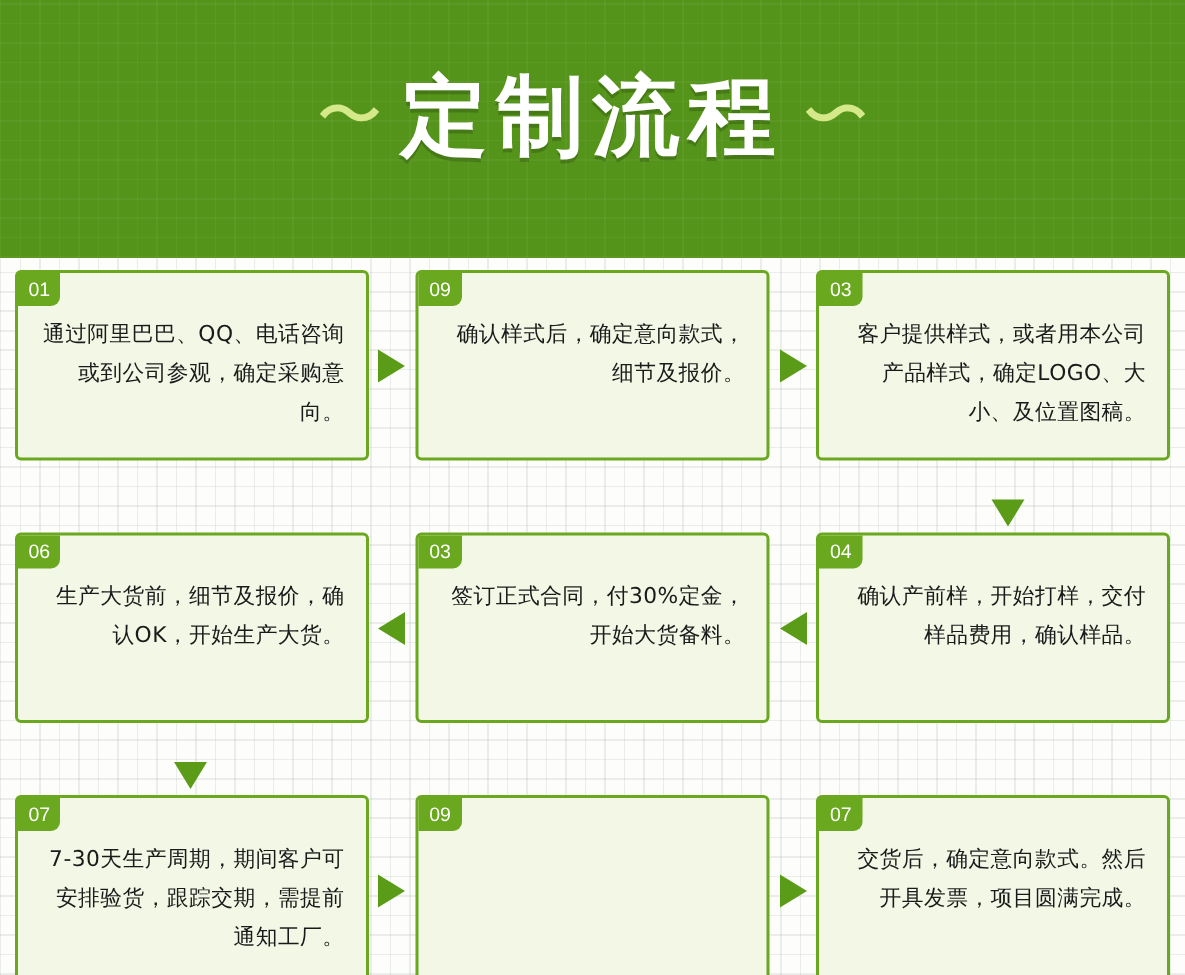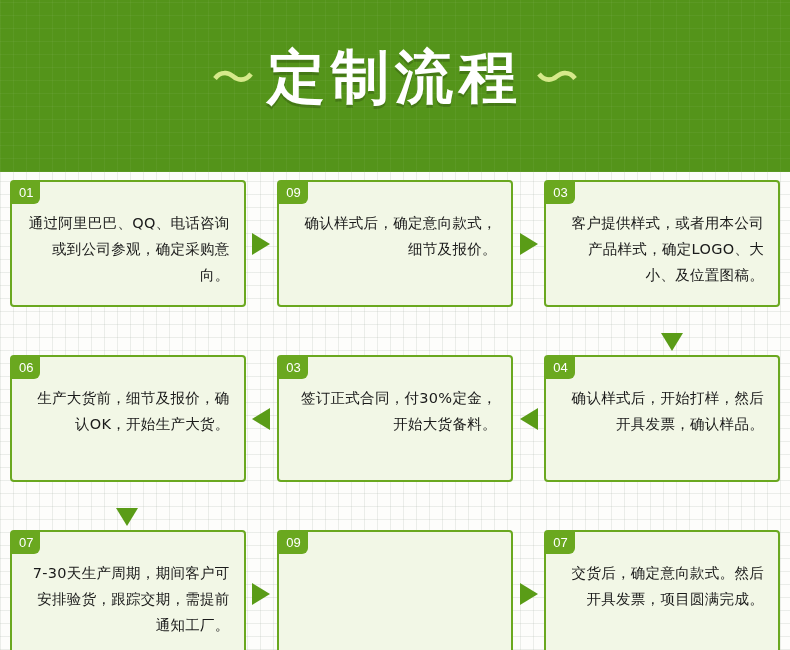--- a/index.html
+++ b/index.html
@@ -192,21 +192,21 @@
       </div>
       <div class="card">
         <span class="card-num">03</span>
         <div class="card-text">签订正式合同，付30%定金，开始大货备料。</div>
       </div>
       <div class="gap">
         <div class="arrow-left"></div>
       </div>
       <div class="card">
         <span class="card-num">04</span>
-        <div class="card-text">确认样式后，开始打样，然后开具发票，确认样品。</div>
+        <div class="card-text">确认产前样，开始打样，交付样品费用，确认样品。</div>
       </div>
     </div>
 
     <div class="vgap">
       <div class="arrow-down pos-col1"></div>
     </div>
 
     <div class="row">
       <div class="card">
         <span class="card-num">07</span>

